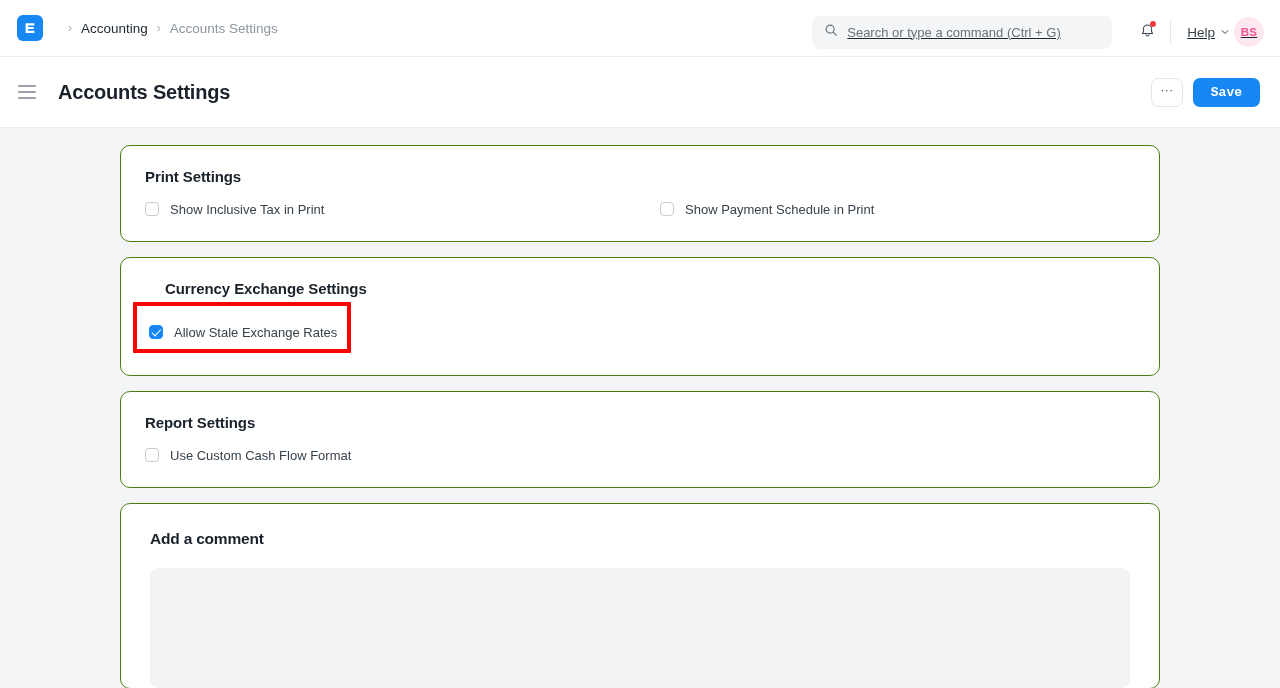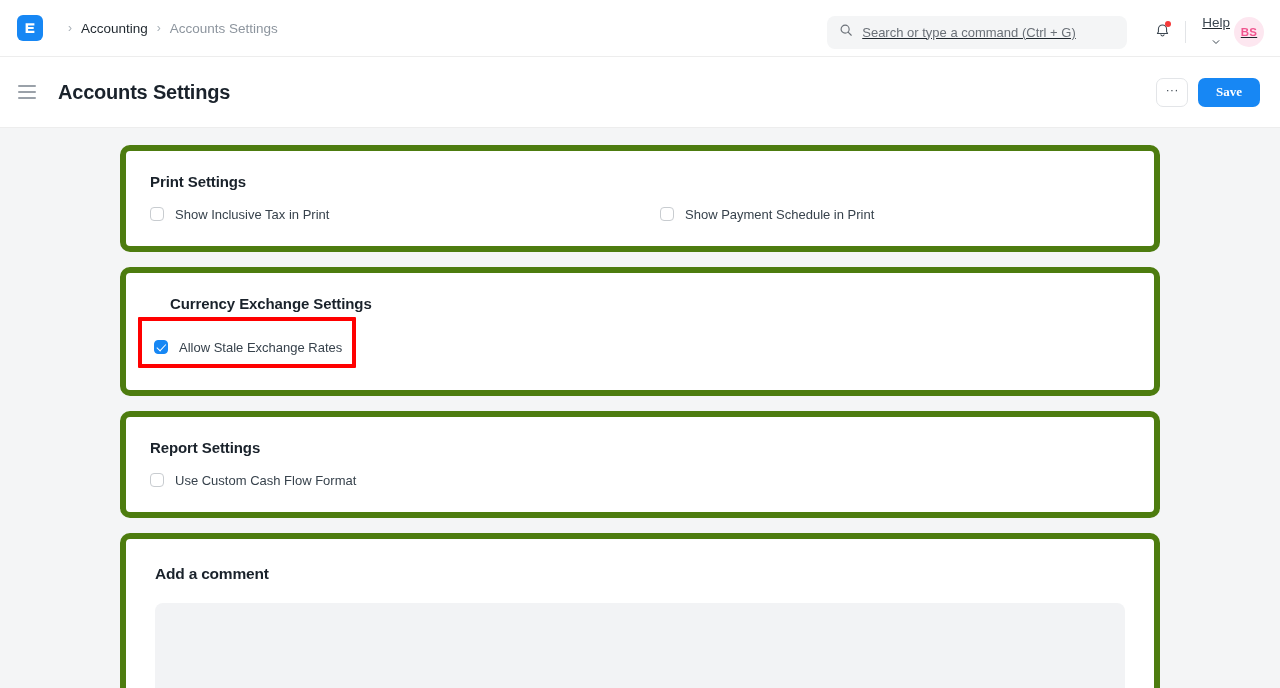--- a/index.html
+++ b/index.html
@@ -124,21 +124,20 @@
 
   .help-btn {
     display: flex;
     align-items: center;
     gap: 5px;
     font-size: 13.5px;
     color: #3c4751;
     cursor: pointer;
     padding: 5px 4px;
     border-radius: 6px;
-    flex-direction: column;
   }
 
   .avatar {
     width: 30px;
     height: 30px;
     border-radius: 50%;
     background: #fde7f0;
     color: #f0558f;
     font-size: 11.5px;
     font-weight: 600;
@@ -212,42 +211,42 @@
   .btn-save {
     height: 29px;
     background: #1787f4;
     color: #ffffff;
     font-size: 13px;
     font-weight: 600;
     border: none;
     border-radius: 7px;
     padding: 0 18px;
     cursor: pointer;
-    font-family: Liberation Serif, serif;
+    font-family: Liberation Mono, monospace;
   }
 
   
   .page-body {
     background: #f4f5f6;
     height: calc(688px - 57px - 71px);
     overflow: hidden;
     padding-top: 17px;
   }
 
   .content-col {
     width: 1040px;
     margin: 0 auto;
     display: flex;
     flex-direction: column;
     gap: 15px;
   }
 
   .card {
     background: #ffffff;
-    border: 6px solid #4d7c0f;
+    border: 1px solid #4d7c0f;
     border-radius: 10px;
     padding: 22px 24px 24px 24px;
   }
 
   .section-title {
     font-size: 15px;
     font-weight: 700;
     color: #1a222b;
     letter-spacing: -0.1px;
   }

